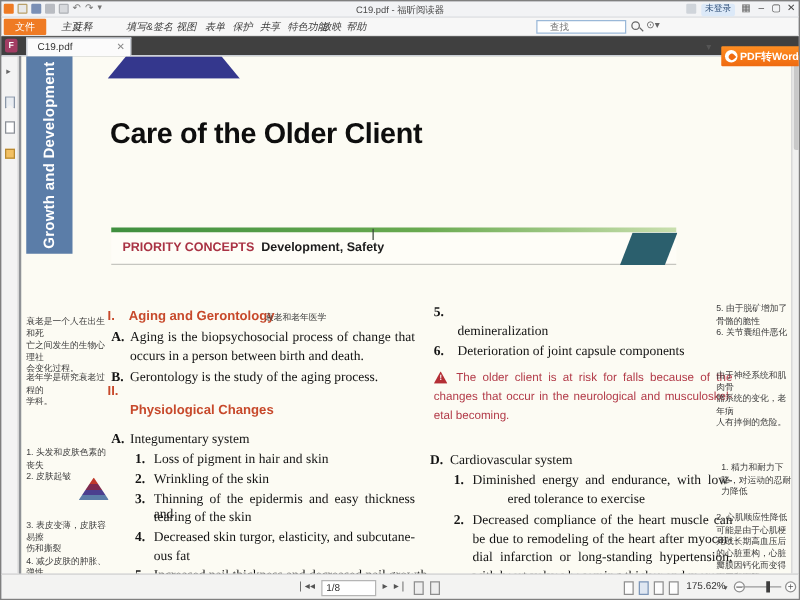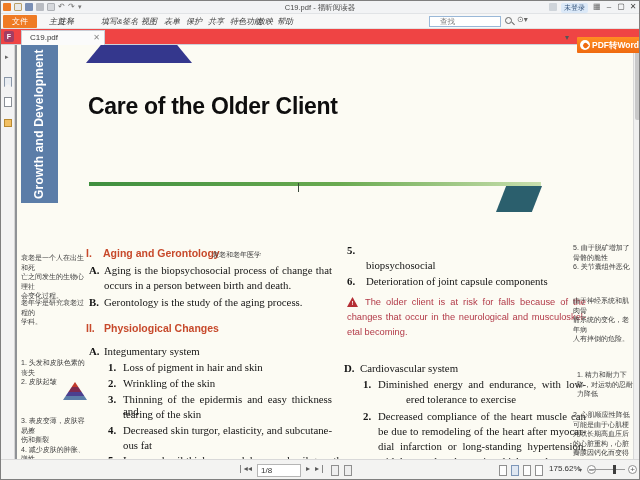--- a/index.html
+++ b/index.html
@@ -18,21 +18,21 @@
   .ribbon { position:absolute; left:0; top:13px; width:100%; height:15px; background:#f7f7f7; border-bottom:1px solid #e2e2e2; }
   .mfile { position:absolute; left:2px; top:1px; width:34px; height:13px; background:#ef7b24; color:#fff; font-size:8px; text-align:center; line-height:13px; border-radius:1px; }
   .mi { position:absolute; top:1px; height:15px; font-size:8px; color:#3c3c3c; line-height:13px;font-style:italic; }
   .searchbox { position:absolute; left:428px; top:2px; width:72px; height:11px; background:#fff; border:1px solid #9ab8d8; font-size:7.5px; color:#777; padding:0 2px 0 10px; }
   .docdot { position:absolute; left:431px; top:4.5px; width:5px; height:6px; background:#f0a24c; border:1px solid #c97f2a; }
   .mag { position:absolute; left:504px; top:3px; width:7px; height:7px; border:1.4px solid #666; border-radius:50%; }
   .mag::after { content:""; position:absolute; left:5px; top:5px; width:4px; height:1.4px; background:#666; transform:rotate(45deg); }
   .gearcaret { position:absolute; left:516px; top:1px; font-size:8px; color:#666; }
 
   
-  .tabbar { position:absolute; left:0; top:28px; width:100%; height:16px; background:#ef4444; border-bottom:1px solid #ccd1d8; }
+  .tabbar { position:absolute; left:0; top:28px; width:100%; height:16px; background:#404040; border-bottom:1px solid #ccd1d8; }
   .foxhome { position:absolute; left:3px; top:2px; width:10px; height:11px; background:#a23d63; border-radius:2px; color:#fff; font-size:7px; font-weight:bold; text-align:center; line-height:11px; }
   .doctab { position:absolute; left:20px; top:1px; width:84px; height:15px; background:#fbfbfb; border:1px solid #c9ced6; border-bottom:none; font-size:8px; color:#333; line-height:14px; padding-left:8px; }
   .tabclose { position:absolute; right:4px; top:0; font-size:8px; color:#888; line-height:14px; }
   .w2caret { position:absolute; left:564px; top:32px; font-size:8px; color:#555; z-index:12; }
   .pdf2word { position:absolute; left:576px; top:36px; width:64px; height:16px; background:linear-gradient(180deg,#ff8e22,#ef6a10); color:#fff; font-size:8.5px; font-weight:bold; line-height:16px; text-align:left; padding-left:15px; z-index:12; border-radius:1px; }
   .flame { position:absolute; left:579px; top:39px; width:10px; height:10px; background:#fff; border-radius:50%; z-index:13; }
   .flame::after { content:""; position:absolute; left:2.5px; top:2.5px; width:5px; height:5px; background:#ef6a10; border-radius:50% 0 50% 50%; transform:rotate(45deg); }
 
   
   .content { position:absolute; left:0; top:44px; width:640px; height:414px; background:#8f9296; }
@@ -138,54 +138,58 @@
 
     <div class="pdfpage">
 
       <div class="unitbanner">
         <div class="unittext">Growth and Development</div>
       </div>
       <div class="trap"></div>
       <div class="ptitle">Care of the Older Client</div>
 
       <div class="greenbar"></div>
+      <div class="prioband">
+        <div class="priolabel">PRIORITY CONCEPTS</div>
+        <div class="priovalue">Development, Safety</div>
+      </div>
       <div class="tealshape"></div>
       <div class="ibeam"></div>
 
       <div class="hd" style="left:69px;top:202px;">I.</div>
       <div class="hd" style="left:86px;top:202px;">Aging and Gerontology</div>
       <div class="ch" style="left:195px;top:205px;">衰老和老年医学</div>
 
       <div class="mk" style="left:72px;top:219px;">A.</div>
       <div class="txj" style="left:87px;top:219px;width:228px;">Aging is the biopsychosocial process of change that</div>
       <div class="tx" style="left:87px;top:234px;">occurs in a person between birth and death.</div>
       <div class="mk" style="left:72px;top:251px;">B.</div>
       <div class="tx" style="left:87px;top:251px;">Gerontology is the study of the aging process.</div>
 
-      <div class="hd" style="left:69px;top:277px;">II.</div>
+      <div class="hd" style="left:69px;top:262px;">II.</div>
       <div class="hd" style="left:87px;top:277px;">Physiological Changes</div>
 
       <div class="mk" style="left:72px;top:300px;">A.</div>
       <div class="tx" style="left:87px;top:300px;">Integumentary system</div>
 
       <div class="mk" style="left:91px;top:316px;">1.</div>
       <div class="tx" style="left:106px;top:316px;">Loss of pigment in hair and skin</div>
       <div class="mk" style="left:91px;top:332px;">2.</div>
       <div class="tx" style="left:106px;top:332px;">Wrinkling of the skin</div>
       <div class="mk" style="left:91px;top:348px;">3.</div>
       <div class="txj" style="left:106px;top:348px;width:209px;">Thinning of the epidermis and easy thickness and</div>
       <div class="tx" style="left:106px;top:363px;">tearing of the skin</div>
       <div class="mk" style="left:91px;top:379px;">4.</div>
       <div class="txj" style="left:106px;top:379px;width:209px;">Decreased skin turgor, elasticity, and subcutane-</div>
       <div class="tx" style="left:106px;top:394px;">ous fat</div>
       <div class="mk" style="left:91px;top:409px;">5.</div>
       <div class="tx" style="left:106px;top:409px;">Increased nail thickness and decreased nail growth</div>
 
       <div class="mk" style="left:330px;top:199px;">5.</div>
-      <div class="tx" style="left:349px;top:214px;">biopsychosocial</div>
+      <div class="tx" style="left:349px;top:214px;">demineralization</div>
       <div class="mk" style="left:330px;top:230px;">6.</div>
       <div class="tx" style="left:349px;top:230px;">Deterioration of joint capsule components</div>
 
       <div class="warnicon">!</div>
       <div class="wtxj" style="left:348px;top:252px;width:221px;">The older client is at risk for falls because of the</div>
       <div class="wtxj" style="left:330px;top:267px;width:239px;">changes that occur in the neurological and musculoskel-</div>
       <div class="wtx" style="left:330px;top:282px;">etal becoming.</div>
 
       <div class="mk" style="left:327px;top:317px;">D.</div>
       <div class="tx" style="left:343px;top:317px;">Cardiovascular system</div>

